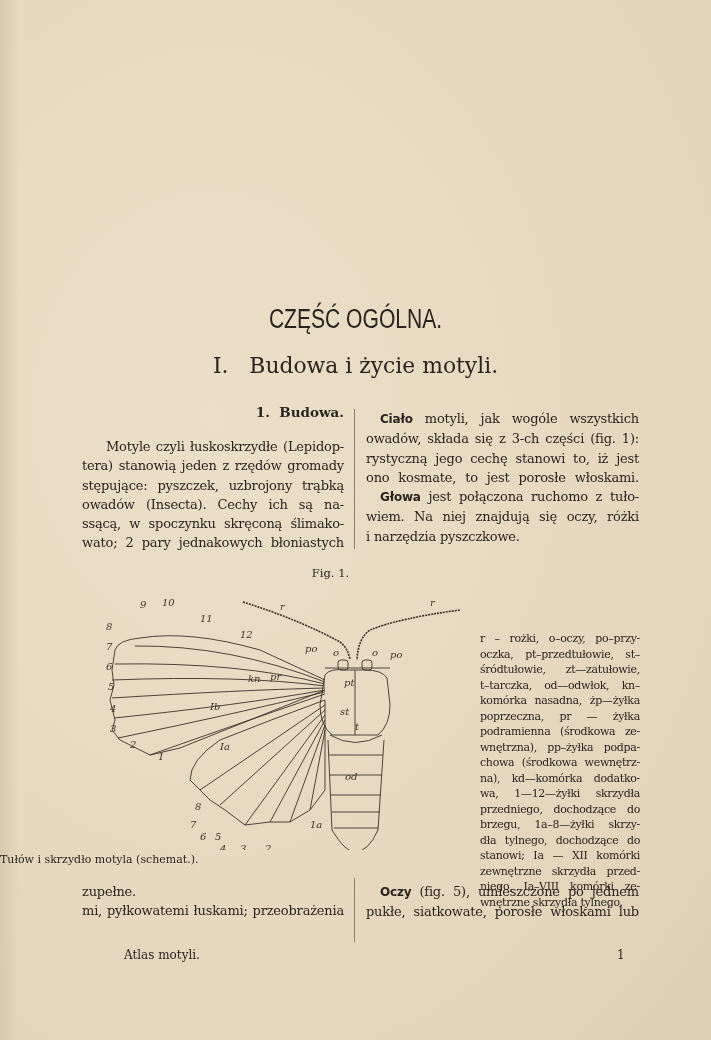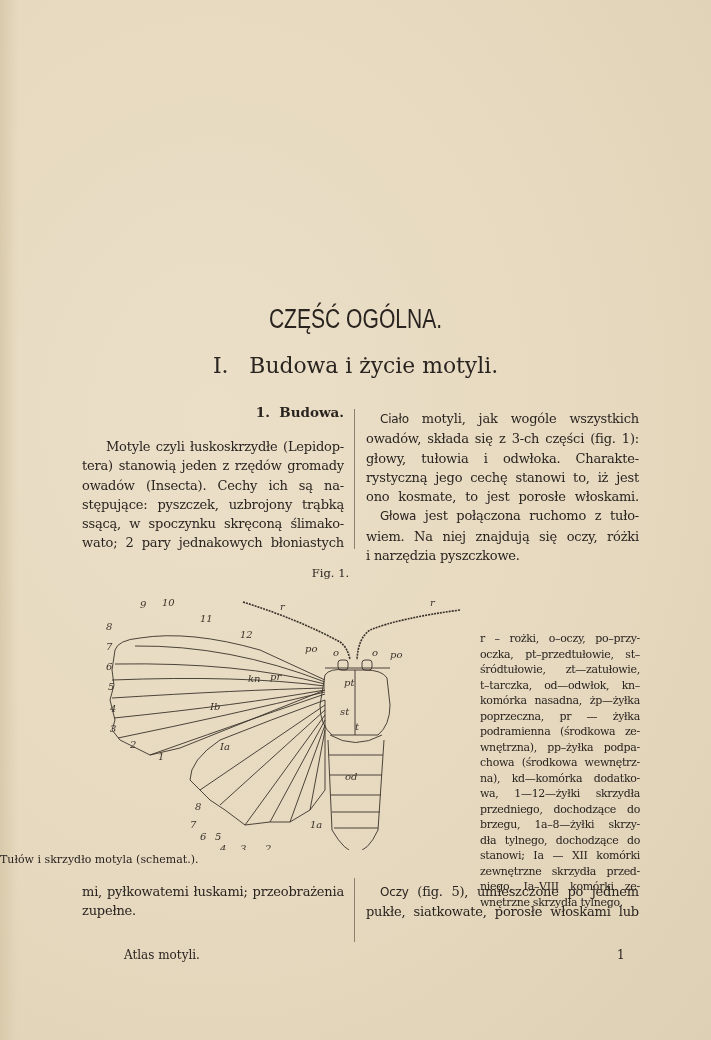--- a/index.html
+++ b/index.html
@@ -32,21 +32,21 @@
     letter-spacing: -0.2px;
   }
   .col-left-top { left: 82px; top: 437px; width: 262px; }
   .col-right-top { left: 366px; top: 409px; width: 273px; }
   .col-left-bot { left: 82px; top: 882px; width: 262px; }
   .col-right-bot { left: 366px; top: 882px; width: 273px; }
   .section-head {
     position: absolute; left: 82px; top: 404px; width: 262px; text-align: right;
     font-size: 13.5px; font-weight: bold; font-family: "DejaVu Serif", serif;
   }
-  .bold-sans { font-family: "DejaVu Sans", sans-serif; font-weight: normal; font-size: 12px; }
+  .bold-sans { font-family: "DejaVu Sans", sans-serif; font-weight: bold; font-size: 12px; }
   .vrule { position: absolute; width: 1px; background: #8b8070; }
   .line { display: block; white-space: nowrap; text-align: justify; text-align-last: justify; }
   .line.last { text-align-last: left; }
   .fig-label {
     position: absolute; top: 566px; left: 0; width: 661px; text-align: center;
     font-size: 11.5px; font-family: "DejaVu Serif", serif;
   }
   .fig-caption {
     position: absolute; top: 853px; left: 0; width: 711px; text-align: left;
     font-size: 11px; font-family: "DejaVu Serif", serif;
@@ -73,32 +73,31 @@
 <div class="page-edge"></div>
 
 <h1 class="part-title" style="margin:0;">CZĘŚĆ OGÓLNA.</h1>
 <h2 class="chapter-title" style="margin:0;font-weight:normal;white-space:pre;">I.   Budowa i życie motyli.</h2>
 
 <div class="section-head" style="white-space:pre;">1.  Budowa.</div>
 
 <div class="col col-left-top">
   <span class="line" style="padding-left:24px;">Motyle czyli łuskoskrzydłe (Lepidop-</span>
   <span class="line">tera) stanowią jeden z rzędów gromady</span>
+  <span class="line">stępujące: pyszczek, uzbrojony  trąbką</span>
   <span class="line">owadów (Insecta).  Cechy ich są na-</span>
-  <span class="line">stępujące: pyszczek, uzbrojony  trąbką</span>
   <span class="line">ssącą, w spoczynku skręconą ślimako-</span>
   <span class="line">wato; 2 pary  jednakowych  błoniastych</span>
 </div>
 
 <div class="vrule" style="left:354px; top:409px; height:140px;"></div>
 
 <div class="col col-right-top">
   <span class="line" style="padding-left:14px;"><span class="bold-sans">Ciało</span><span> motyli, jak wogóle  wszystkich</span></span>
   <span class="line">owadów, składa się z 3-ch części (fig. 1):</span>
-  <span class="line">głowy,  tułowia  i  odwłoka.   Charakte-</span>
   <span class="line">rystyczną jego cechę  stanowi to, iż jest</span>
   <span class="line">ono kosmate, to jest porosłe włoskami.</span>
   <span class="line" style="padding-left:14px;"><span class="bold-sans">Głowa</span><span> jest połączona  ruchomo z tuło-</span></span>
   <span class="line">wiem.  Na niej znajdują się oczy, różki</span>
   <span class="line last">i narzędzia pyszczkowe.</span>
 </div>
 
 <div class="fig-label">Fig. 1.</div>
 
 <svg class="figure" viewBox="0 0 380 260" xmlns="http://www.w3.org/2000/svg">
@@ -195,22 +194,22 @@
   <span class="line">dła tylnego, dochodzące do</span>
   <span class="line">stanowi; Ia — XII komórki</span>
   <span class="line">zewnętrzne skrzydła przed-</span>
   <span class="line">niego, Ia–VIII komórki ze-</span>
   <span class="line last">wnętrzne skrzydła tylnego.</span>
 </div>
 
 <div class="fig-caption">Tułów i skrzydło motyla (schemat.).</div>
 
 <div class="col col-left-bot">
+  <span class="line last">zupełne.</span>
   <span class="line">mi, pyłkowatemi łuskami; przeobrażenia</span>
-  <span class="line last">zupełne.</span>
 </div>
 
 <div class="vrule" style="left:354px; top:878px; height:64px;"></div>
 
 <div class="col col-right-bot">
   <span class="line" style="padding-left:14px;"><span class="bold-sans">Oczy</span><span> (fig. 5), umieszczone  po jednem</span></span>
   <span class="line">pukłe, siatkowate, porosłe włoskami lub</span>
 </div>
 
 <div class="footer-left">Atlas motyli.</div>

